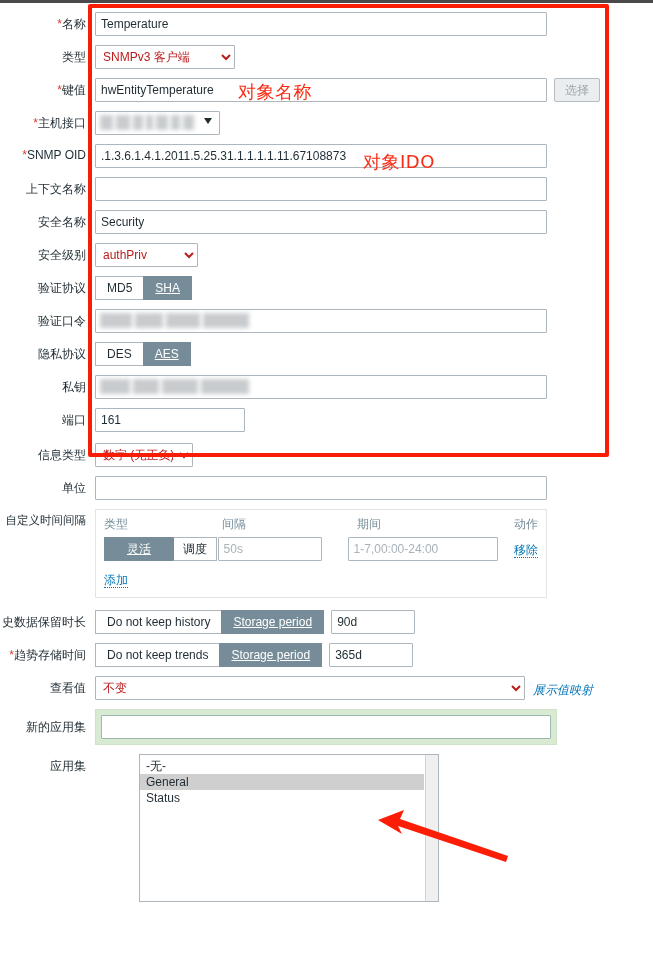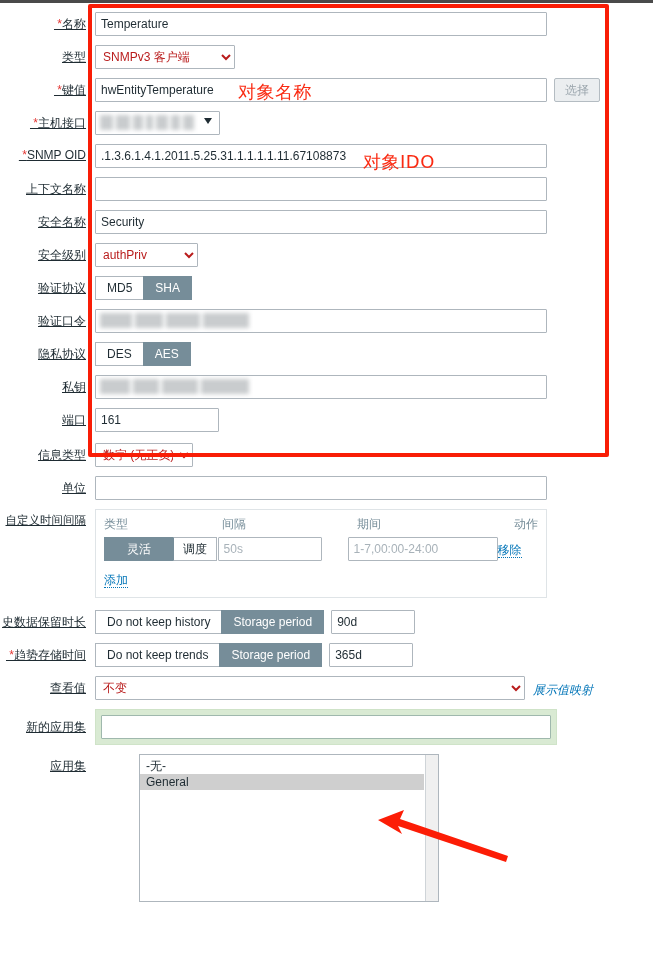--- a/index.html
+++ b/index.html
@@ -37,41 +37,40 @@
     width: 95px;
     flex: 0 0 95px;
     text-align: right;
     padding-right: 9px;
     padding-top: 4px;
     font-size: 12px;
     color: #1f2c33;
     white-space: nowrap;
     overflow: hidden;
     direction: rtl;
-    text-decoration: underline;
   }
   .lbl .ast { color: #e33734; font-size: 12px; }
   .fieldwrap { flex: 1 1 auto; display: flex; align-items: flex-start; }
 
   input.txt, .fakeinput {
     height: 24px;
     border: 1px solid #aeb6bd;
     background: #fff;
     font-size: 12px;
     color: #1f2c33;
     padding: 2px 5px;
     font-family: "Liberation Sans", "DejaVu Sans", sans-serif;
     border-radius: 1px;
     outline: none;
     line-height: 20px;
   }
   input.txt::placeholder { color: #a8b2b9; }
   .w-full   { width: 452px; }
   .w-oid    { width: 452px; }
-  .w-small  { width: 124px; }
+  .w-small  { width: 150px; }
 
   select.sel {
     height: 24px;
     border: 1px solid #aeb6bd;
     background: #fff;
     font-size: 12px;
     color: #b91c1c;
     padding: 1px 3px;
     font-family: "Liberation Sans", "DejaVu Sans", sans-serif;
     border-radius: 1px;
@@ -139,20 +138,21 @@
     font-size: 12px;
     line-height: 22px;
     text-align: center;
     white-space: nowrap;
   }
   .seg .opt:last-child { border-right: 1px solid #aeb6bd; }
   .seg .opt.active {
     background: #768d99;
     border-color: #768d99;
     color: #fff;
+    text-decoration: underline;
   }
   .seg .opt.active + .opt { border-left-color: #768d99; }
 
   .seg-after-input {
     margin-left: 7px;
     width: 84px;
   }
 
   
   .intervals {
@@ -168,21 +168,21 @@
     margin-bottom: 4px;
   }
   .int-head .c1 { width: 118px; }
   .int-head .c2 { width: 135px; }
   .int-head .c3 { flex: 1 1 auto; }
   .int-head .c4 { width: 42px; text-align: right; }
   .int-body { display: flex; align-items: center; }
   .int-body .c1 { width: 118px; }
   .int-body .c2 { width: 135px; }
   .int-body .c3 { flex: 1 1 auto; }
-  .int-body .c4 { width: 42px; }
+  .int-body .c4 { width: 42px; text-align: right; }
   .int-body input.txt { width: 104px; }
   .int-body input.per { width: 150px; }
   .lnk {
     color: #0275b8;
     font-size: 12px;
     text-decoration: none;
     border-bottom: 1px dotted #0275b8;
     cursor: pointer;
   }
   .int-add { margin-top: 9px; }
@@ -481,20 +481,21 @@
         </div>
       </div>
     </div>
 
     <div class="row" style="gap:44px;">
       <div class="lbl"><span>应用集</span></div>
       <div class="fieldwrap">
         <div class="listbox">
           <div class="item">-无-</div>
           <div class="item selected">General</div>
+          <div class="item">Status</div>
           <div class="lb-track"></div>
         </div>
       </div>
     </div>
 
   </div>
 
   <div class="redbox"></div>
   <div class="redtext" id="ann-name">对象名称</div>
   <div class="redtext" id="ann-oid">对象IDO</div>

